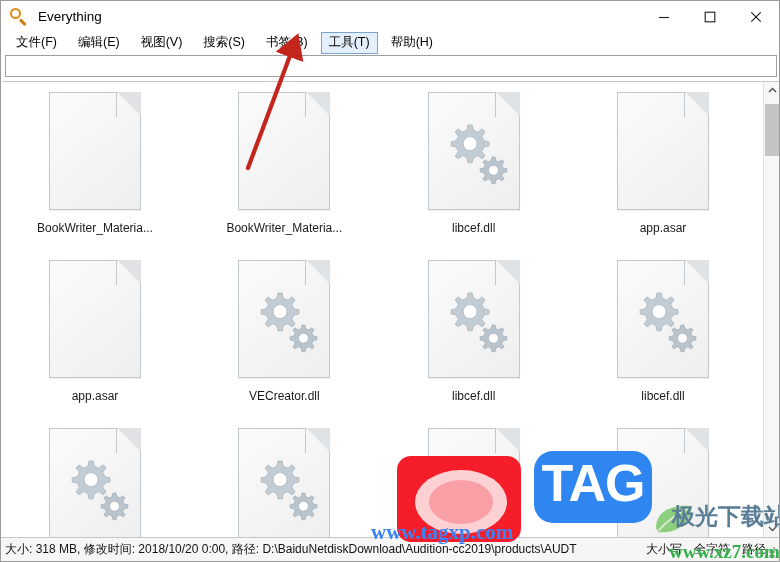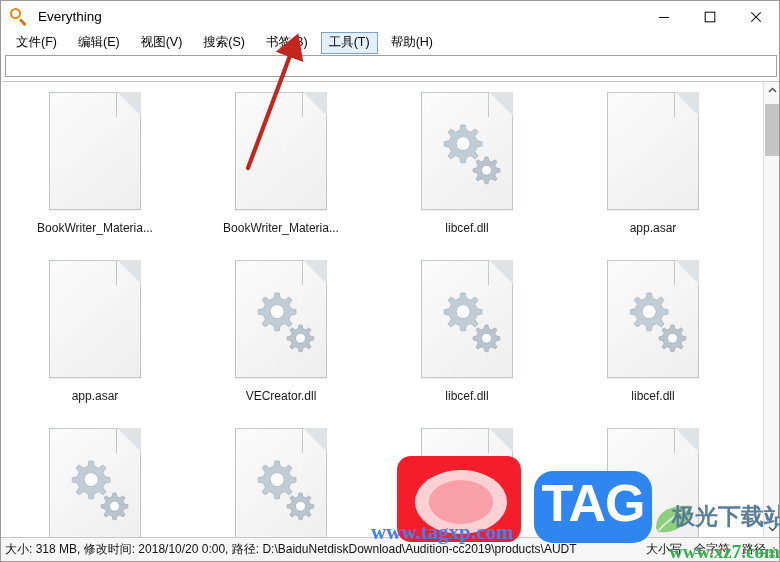--- a/index.html
+++ b/index.html
@@ -137,20 +137,21 @@
     position: absolute;
     left: 0; top: 0;
     width: 754px;
     height: 100%;
     padding-top: 6px;
     box-sizing: border-box;
   }
   .filerow {
     display: flex;
     height: 168px;
+    justify-content: space-between;
   }
   .fileitem {
     width: 186px;
     display: flex;
     flex-direction: column;
     align-items: center;
     justify-content: flex-start;
   }
   .iconbox {
     width: 92px;
@@ -305,21 +306,21 @@
     text-shadow: 0 0 2px rgba(255,255,255,.55);
   }
   .wm-url {
     left: 370px; top: 519px;
     font-size: 21px;
     color: #3b82f6;
     font-family: "Liberation Serif", serif;
     font-weight: 600;
   }
   .wm-tagbox {
-    left: 533px; top: 470px;
+    left: 533px; top: 450px;
     width: 118px; height: 72px;
     background: #2f86f0;
     border-radius: 19px;
   }
   .wm-tagbox span {
     position: absolute;
     left: 0; top: 2px;
     width: 118px;
     text-align: center;
     font-size: 52px;

